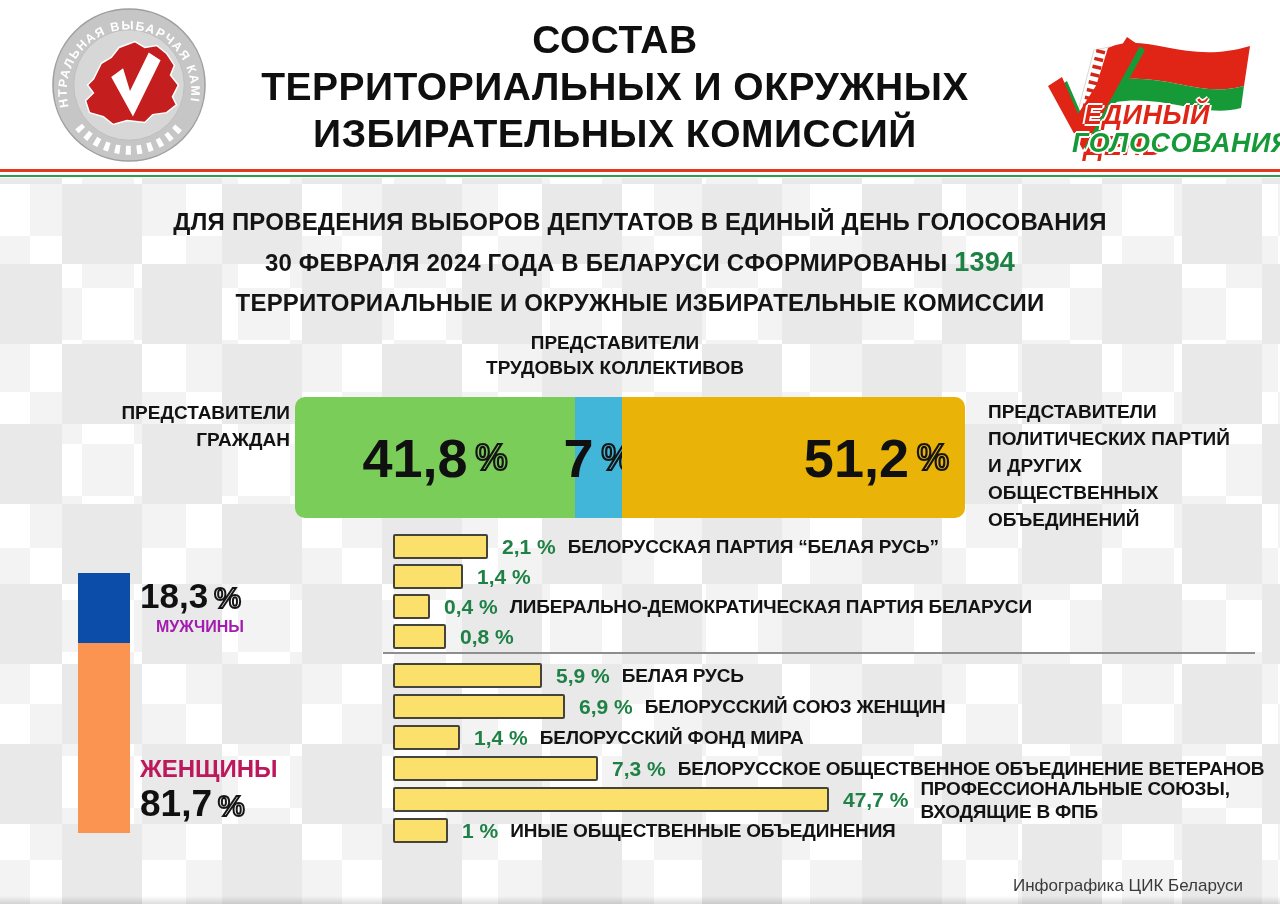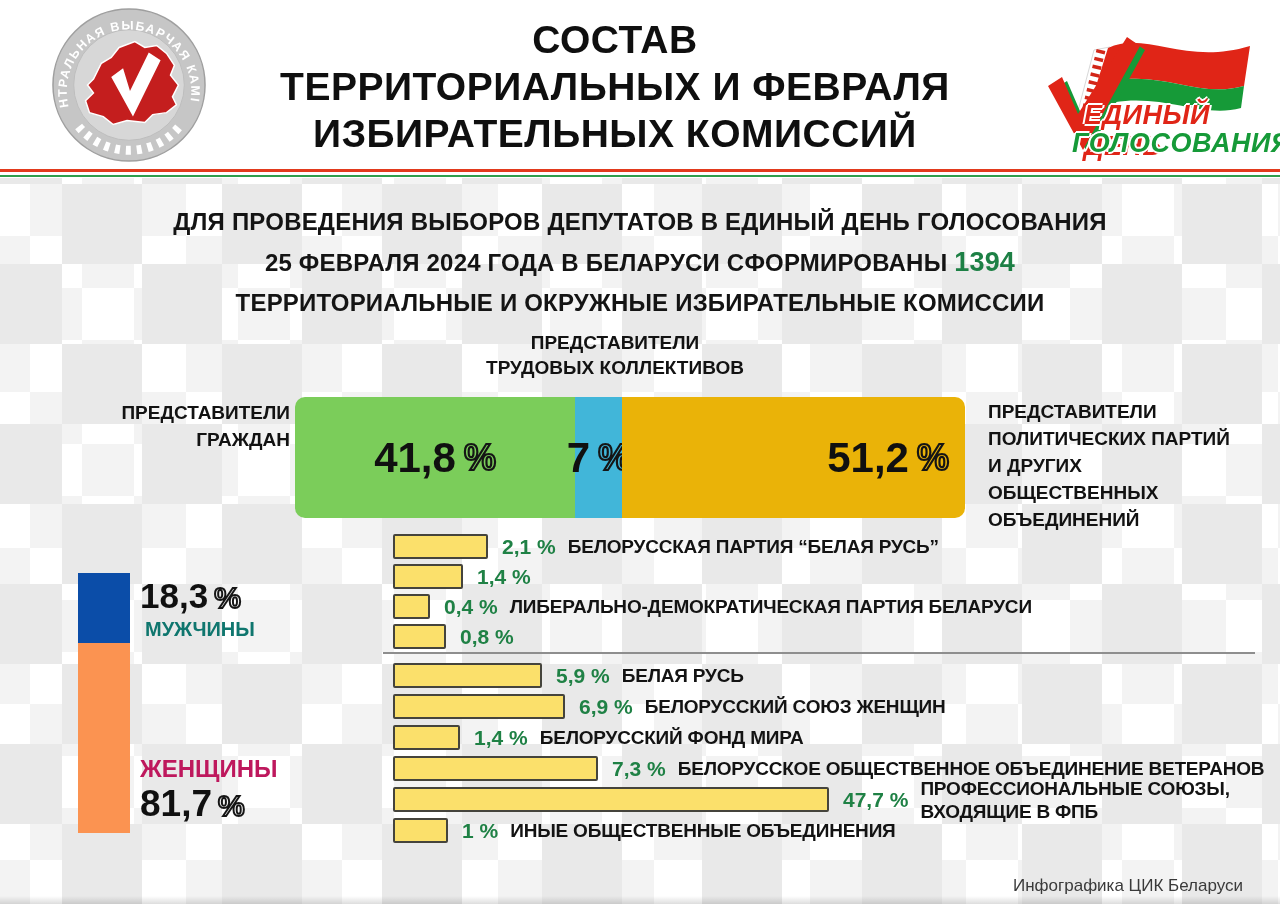--- a/index.html
+++ b/index.html
@@ -39,29 +39,29 @@
   
   #label-top{position:absolute;left:415px;top:330px;width:400px;text-align:center;
     font-weight:800;font-size:19px;line-height:25px;color:#121212;white-space:pre-line;}
   #label-left{position:absolute;left:98px;top:399px;width:192px;text-align:right;
     font-weight:800;font-size:19px;line-height:27px;color:#121212;white-space:pre-line;}
   #label-right{position:absolute;left:988px;top:398px;width:275px;text-align:left;
     font-weight:800;font-size:19px;line-height:27px;color:#121212;white-space:pre-line;}
   #stacked-bar{position:absolute;left:295px;top:397px;width:670px;height:121px;
     display:flex;border-radius:10px;overflow:hidden;}
   .seg{display:flex;align-items:center;justify-content:center;height:100%;}
-  .seg-val{font-weight:800;font-size:42px;color:#101010;white-space:nowrap;}
+  .seg-val{font-weight:800;font-size:54px;color:#101010;white-space:nowrap;}
   .pct-o{font-weight:700;font-size:36px;color:transparent;-webkit-text-stroke:2.2px #151515;margin-left:8px;}
   #seg-yellow{justify-content:flex-end;padding-right:16px;box-sizing:border-box;}
 
   
   #gender-bar{position:absolute;left:78px;top:573px;width:52px;height:260px;display:flex;flex-direction:column;}
   #men-num{position:absolute;left:140px;top:576px;font-weight:800;font-size:35px;color:#101010;}
   #men-num .pct-o,#women-num .pct-o{font-size:30px;-webkit-text-stroke:2px #151515;margin-left:6px;}
-  #men-label{position:absolute;left:145px;top:618px;font-weight:800;font-size:20px;color:#0f766e;}
+  #men-label{position:absolute;left:156px;top:618px;font-weight:800;font-size:16px;color:#a21caf;}
   #women-label{position:absolute;left:140px;top:755px;font-weight:800;font-size:24px;color:#be185d;}
   #women-num{position:absolute;left:140px;top:783px;font-weight:800;font-size:37px;color:#101010;}
 
   
   .org-group{position:absolute;left:393px;width:880px;}
   #org-group-0{top:534px;}
   #org-group-1{top:663px;}
   .org-row{display:flex;align-items:center;height:25px;margin-bottom:5px;}
   #org-group-1 .org-row{margin-bottom:6px;}
   .org-bar{height:25px;background:#fbe06b;border:2px solid #45443c;border-radius:2px;box-sizing:border-box;flex:none;}
@@ -96,21 +96,21 @@
         <clipPath id="greenClip">
             <rect x="20" y="86" width="120" height="40"></rect>
           </clipPath>
         <use href="#mapShape" clip-path="url(#greenClip)" fill="#1e8a35" style="fill:#1e8a35"></use>
         <path d="M44,74 L52,58 L62,52 L70,42 L86,36 L96,42 L108,40 L118,48 L126,60 L122,70 L130,80 L124,92 L128,100 L118,108 L104,110 L96,118 L78,116 L64,120 L54,112 L40,108 L36,96 L44,88 L38,80 Z" fill="none" stroke="#ffffff" stroke-width="1.5"></path>
         <path d="M62,72 L74,63 L81,86 L100,47 L112,55 L84,112 Z" fill="#ffffff"></path>
       </g>
     </svg>
 
     <div id="main-title">СОСТАВ
-ТЕРРИТОРИАЛЬНЫХ И ФЕВРАЛЯ
+ТЕРРИТОРИАЛЬНЫХ И ОКРУЖНЫХ
 ИЗБИРАТЕЛЬНЫХ КОМИССИЙ</div>
 
     <div id="logo">
       <svg width="238" height="142" viewBox="0 0 238 142">
         <g>
           <path d="M62,30 L78,27 L58,96 L46,91 Z" fill="#ffffff" stroke="#d8d8d8" stroke-width="1"></path>
           <path d="M69,30 L54,92" stroke="#d22618" stroke-width="9" stroke-dasharray="3.5 4.5" fill="none"></path>
           <path d="M76,28 C114,10 152,46 218,26 L212,66 C162,80 122,44 64,66 Z" fill="#e02517"></path>
           <path d="M64,66 C122,44 162,80 212,66 L209,88 C164,100 124,66 58,88 Z" fill="#169a38"></path>
         </g>
@@ -122,21 +122,21 @@
       <div id="logo-t1" class="logo-text">ЕДИНЫЙ ДЕНЬ</div>
       <div id="logo-t2" class="logo-text">ГОЛОСОВАНИЯ</div>
     </div>
   </div>
   <div id="line-red"></div>
   <div id="line-green"></div>
 
   <div id="intro">
     <div>ДЛЯ ПРОВЕДЕНИЯ ВЫБОРОВ ДЕПУТАТОВ В ЕДИНЫЙ ДЕНЬ ГОЛОСОВАНИЯ</div>
     <div>
-      <span>25 ФЕВРАЛЯ 2024 ГОДА В БЕЛАРУСИ СФОРМИРОВАНЫ</span>
+      <span>30 ФЕВРАЛЯ 2024 ГОДА В БЕЛАРУСИ СФОРМИРОВАНЫ</span>
       <span class="num">1394</span>
     </div>
     <div>ТЕРРИТОРИАЛЬНЫЕ И ОКРУЖНЫЕ ИЗБИРАТЕЛЬНЫЕ КОМИССИИ</div>
   </div>
 
   <div id="label-top">ПРЕДСТАВИТЕЛИ
 ТРУДОВЫХ КОЛЛЕКТИВОВ</div>
   <div id="label-left">ПРЕДСТАВИТЕЛИ
 ГРАЖДАН</div>
   <div id="label-right">ПРЕДСТАВИТЕЛИ

